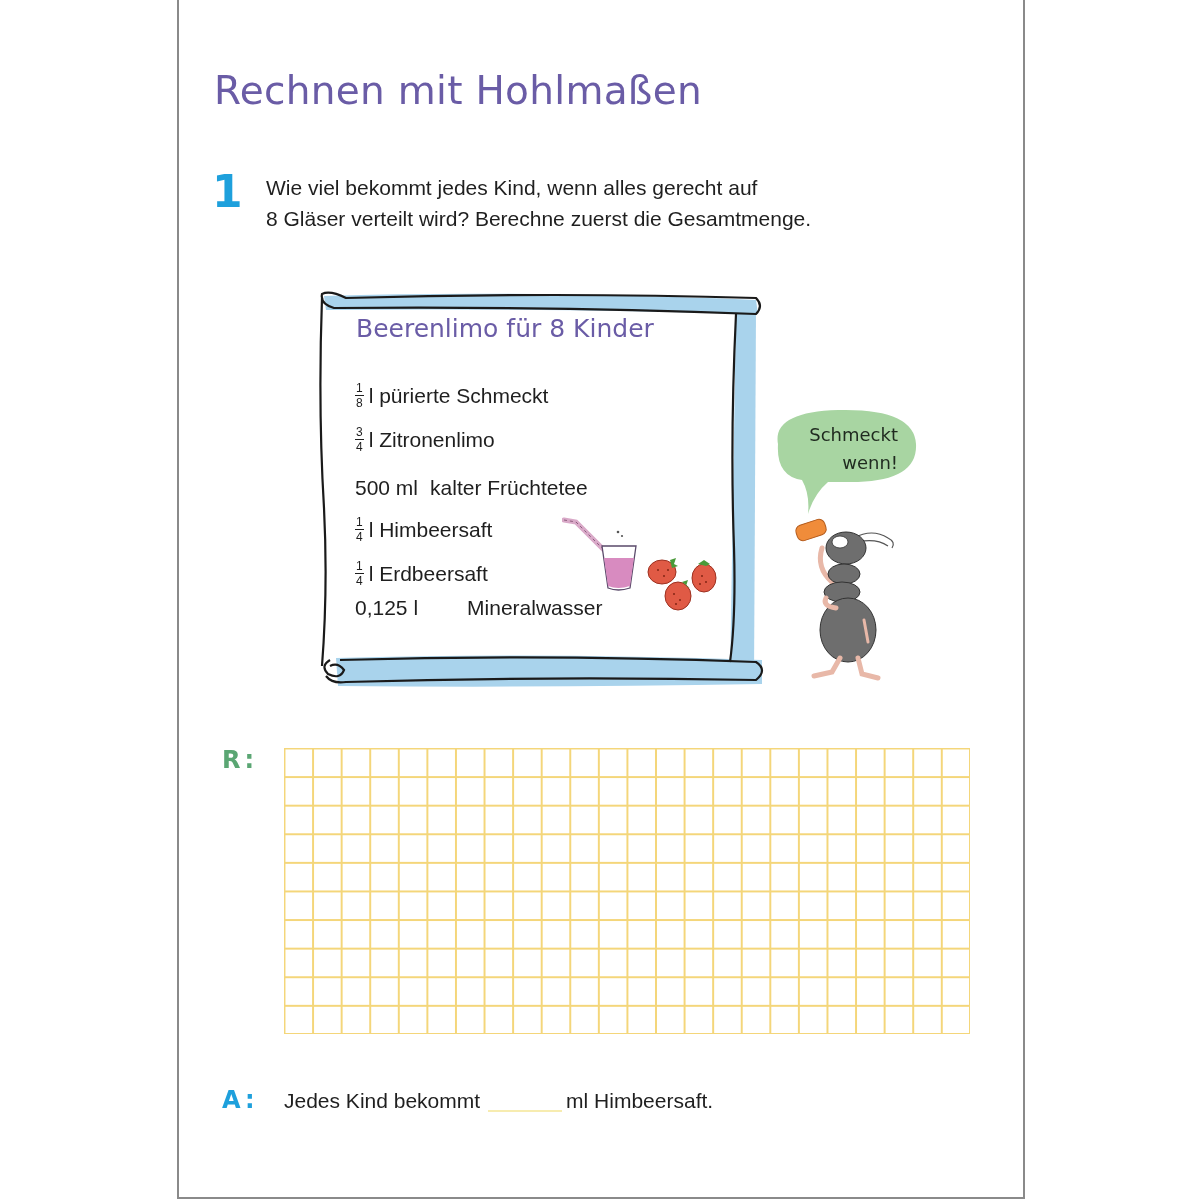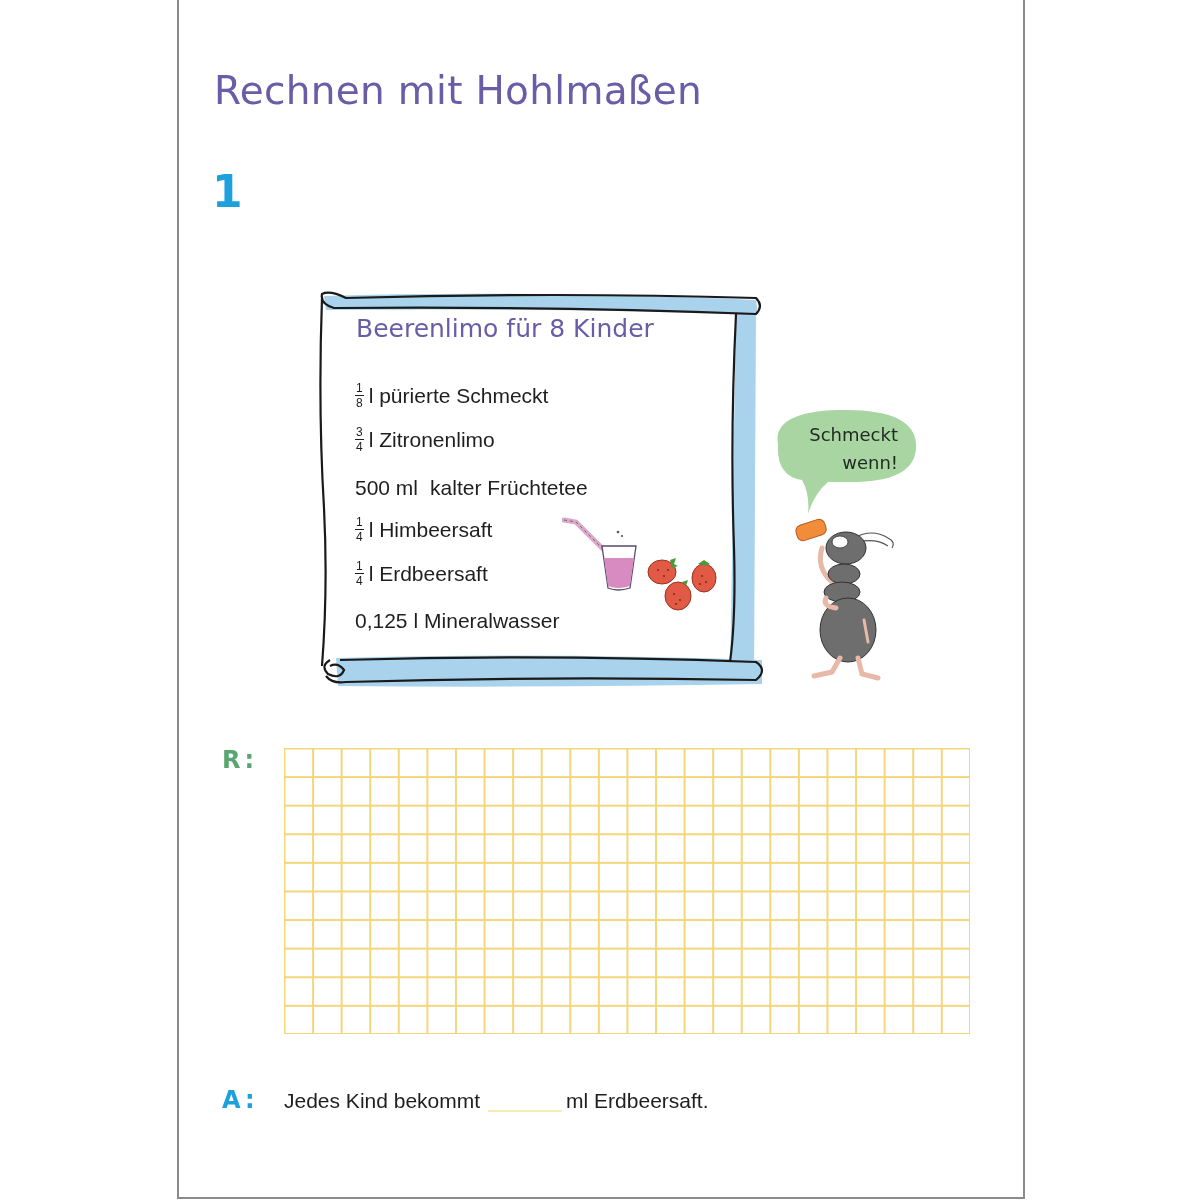--- a/index.html
+++ b/index.html
@@ -82,20 +82,22 @@
   </style>
 </head>
 <body>
 
 <div class="page"></div>
 
 <h1 class="title" style="margin:0;text-align:right;">Rechnen mit Hohlmaßen</h1>
 
 <div class="task-num">1</div>
 <div class="task-text">
+  <div>Wie viel bekommt jedes Kind, wenn alles gerecht auf</div>
+  <div>8 Gläser verteilt wird? Berechne zuerst die Gesamtmenge.</div>
 </div>
 
 <div class="scroll">
   <svg width="460" height="420" viewBox="0 0 460 420">
 
     <path d="M8 8 Q200 2 440 12 L442 26 Q220 20 10 22 Z" fill="#a9d3ec"></path>
 
     <path d="M420 22 L440 22 L438 392 L414 392 Z" fill="#a9d3ec"></path>
 
     <path d="M20 370 Q220 364 446 372 L446 396 Q220 400 22 398 Z" fill="#a9d3ec"></path>
@@ -138,21 +140,21 @@
     </span>
     <span>l Himbeersaft</span>
   </div>
   <div class="ing" style="top:180px;">
     <span class="frac">
       <span class="num">1</span>
       <span class="den">4</span>
     </span>
     <span>l Erdbeersaft</span>
   </div>
-  <div class="ing" style="top:229px;">
+  <div class="ing" style="top:216px;gap:43px;">
     <span style="margin-right:6px;">0,125 l</span>
     <span>Mineralwasser</span>
   </div>
 </div>
 
 <svg style="position:absolute; left:562px; top:514px;" width="82" height="80" viewBox="0 0 82 80">
   <path d="M2 6 L14 8 L46 40" stroke="#d9a9c8" stroke-width="5" fill="none" stroke-linecap="round"></path>
   <path d="M2 6 L14 8 L46 40" stroke="#7a4a6a" stroke-width="0.8" fill="none" stroke-dasharray="3 3"></path>
   <path d="M40 32 L74 32 L68 74 Q56 78 46 74 Z" fill="#ffffff" stroke="#5a4a6a" stroke-width="1.3"></path>
   <path d="M42 44 L72 44 L68 72 Q56 76 46 72 Z" fill="#d88bc0"></path>
@@ -218,14 +220,14 @@
   <path d="M72 108 L76 130" stroke="#e8b8a8" stroke-width="3" fill="none" stroke-linecap="round"></path>
 </svg>
 
 <div class="r-label">R:</div>
 <div class="grid"></div>
 
 <div class="a-label">A:</div>
 <div class="answer">
   <span>Jedes Kind bekommt</span>
   <span class="blank"></span>
-  <span>ml Erdbeersaft.</span>
+  <span>ml Himbeersaft.</span>
 </div>
 
 </body></html>

